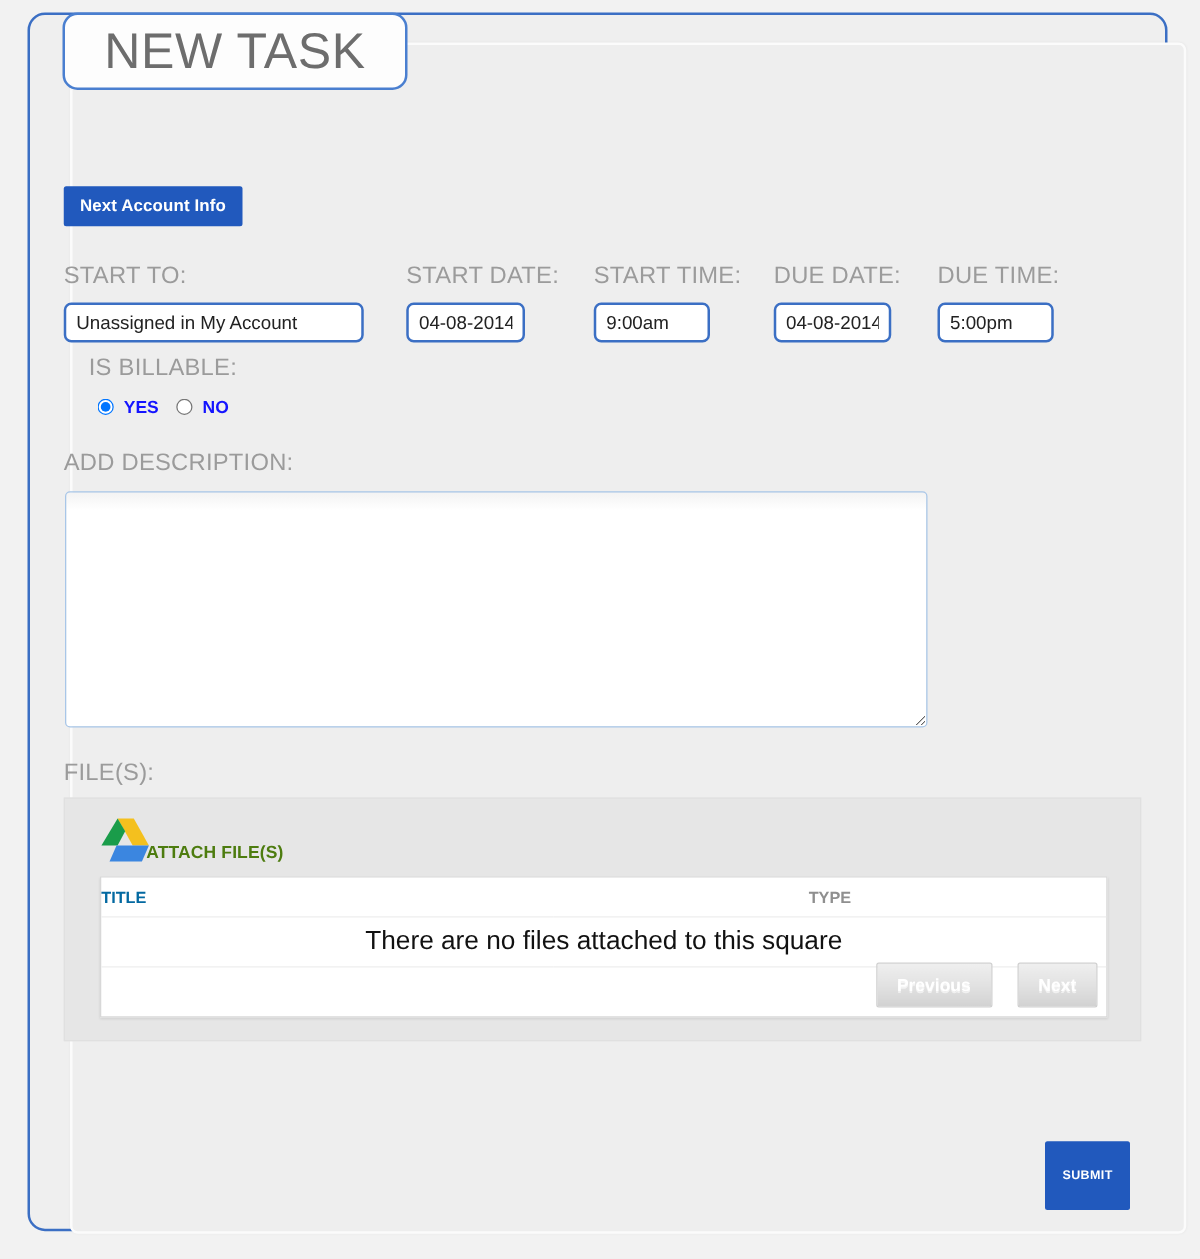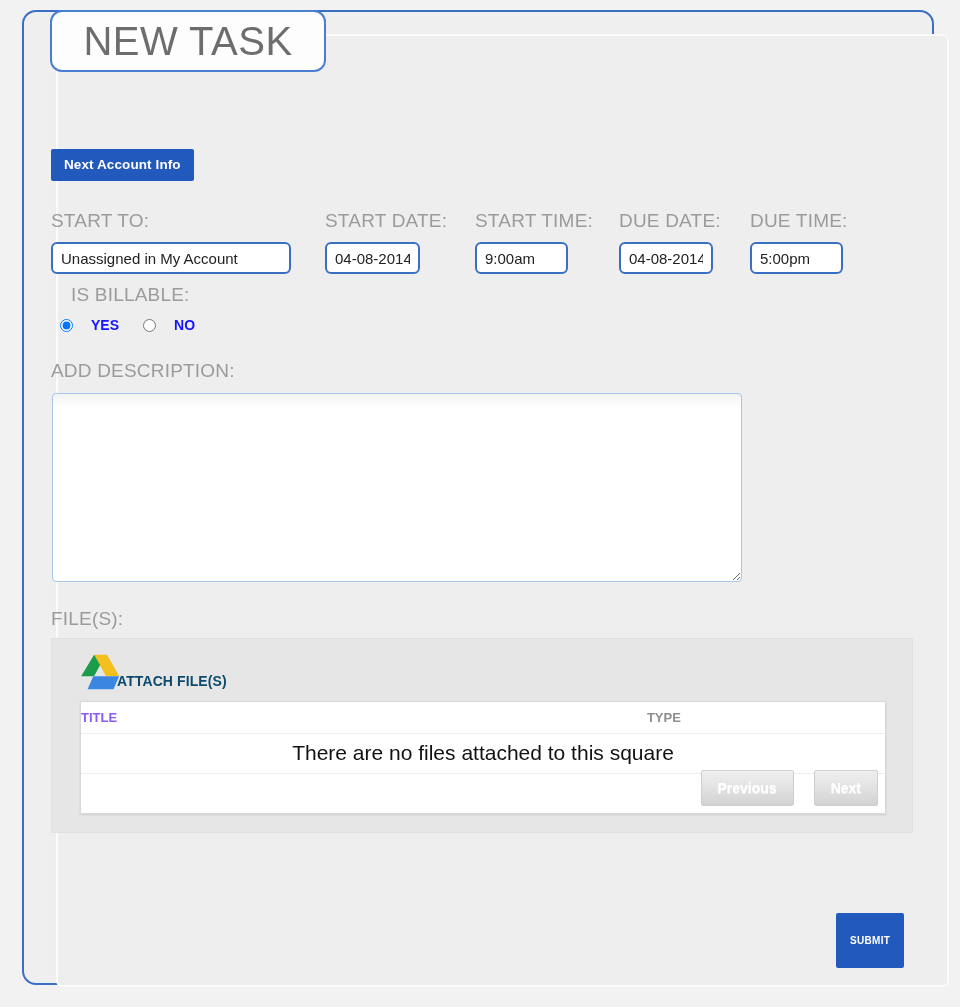--- a/index.html
+++ b/index.html
@@ -109,25 +109,25 @@
   #start-time-input { position:absolute; left:475px; top:242px; width:93px;  height:32px; }
   #due-date-label   { position:absolute; left:619px; top:210px; }
   #due-date-input   { position:absolute; left:619px; top:242px; width:94px;  height:32px; }
   #due-time-label   { position:absolute; left:750px; top:210px; }
   #due-time-input   { position:absolute; left:750px; top:242px; width:93px;  height:32px; }
 
   
   #is-billable-label { position:absolute; left:51px; top:284px;margin-left:20px; }
   #billable-radios {
     position: absolute;
-    left: 31px;
+    left: 49px;
     top: 317px;
     display: flex;
     align-items: center;
-    gap: 16px;
+    gap: 6px;
     font-size: 14px;
     padding-left: 29px;
   }
   #billable-radios input[type="radio"] {
     margin: 0 2px 0 0;
     vertical-align: middle;
     width: 13px;
     height: 13px;
   }
   #billable-radios label {
@@ -174,21 +174,21 @@
   #attach-row {
     position: absolute;
     left: 28px;
     top: 12px;
     display: flex;
     align-items: flex-end;
     height: 40px;
   }
   #drive-icon { width: 42px; height: 38px; display:block; }
   #attach-files-link {
-    color: #0c4a6e;
+    color: #4d7c0f;
     font-size: 14px;
     font-weight: bold;
     text-decoration: none;
     margin-left: -5px;
     margin-bottom: 2px;
     cursor: pointer;
     letter-spacing: 0.1px;
   }
 
   #files-table-wrap {
@@ -207,21 +207,21 @@
     border-collapse: collapse;
     table-layout: fixed;
   }
   table.files-table th {
     font-size: 13px;
     font-weight: bold;
     padding: 8px 0 8px 0;
     border-bottom: 1px solid #eeeeee;
   }
   th.col-title {
-    color: #8b5cf6;
+    color: #0369a1;
     text-align: left;
     padding-left: 16px;
     width: 45%;
     margin-top: 36px;
   }
   th.col-type {
     color: #8f8f8f;
     text-align: center;
     width: 55%;
     padding-right: 60px;

